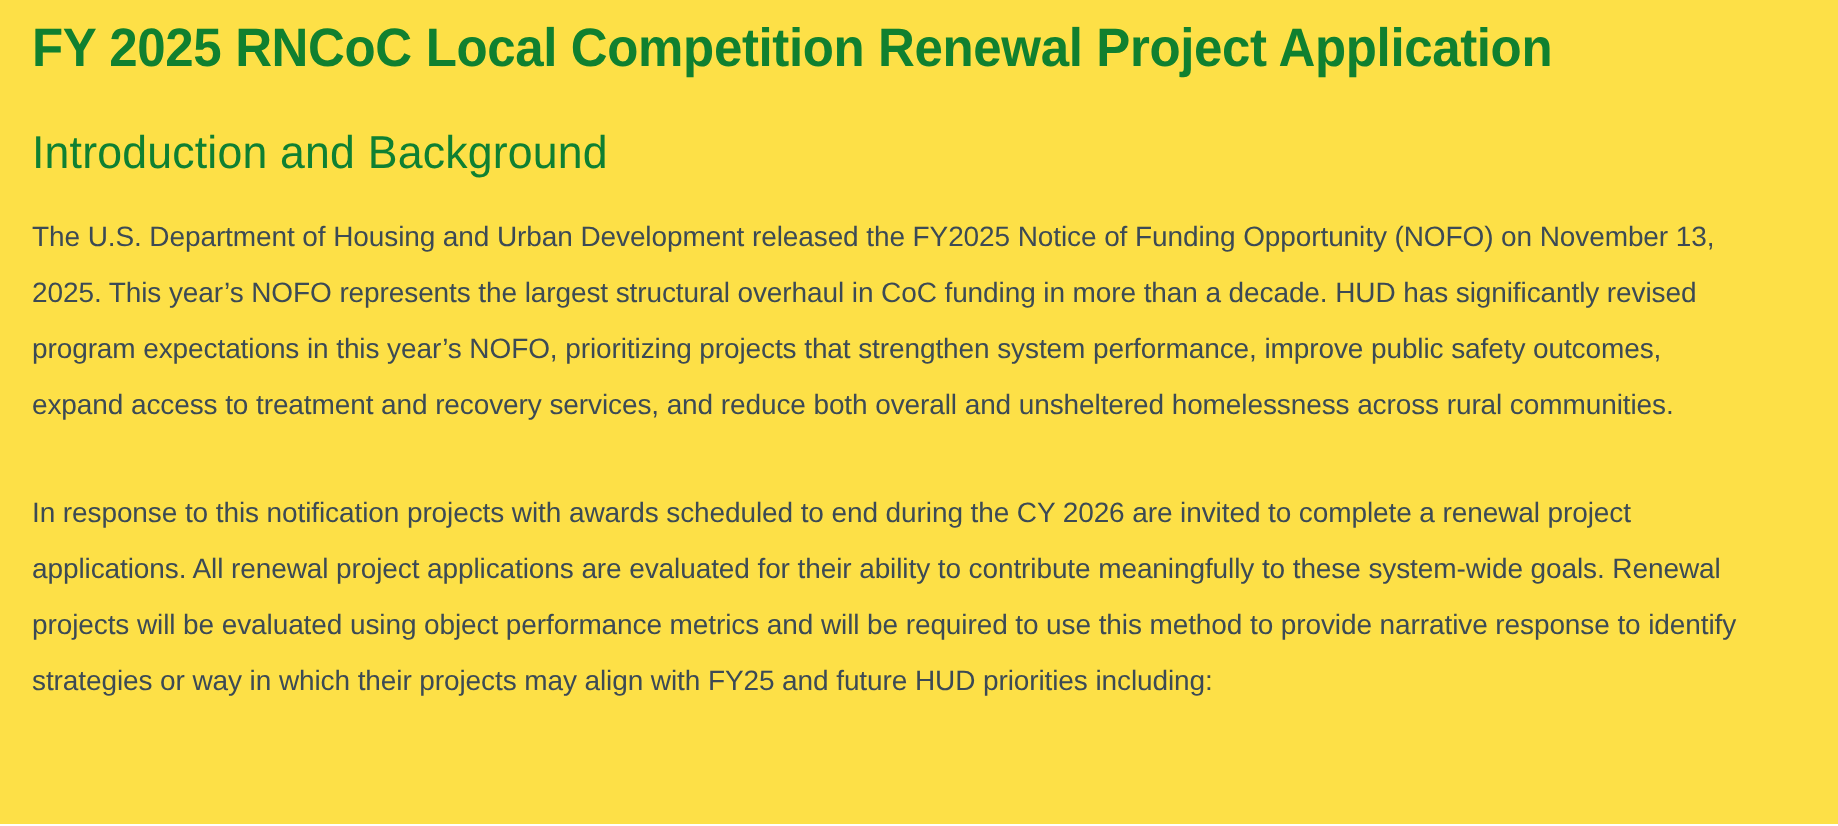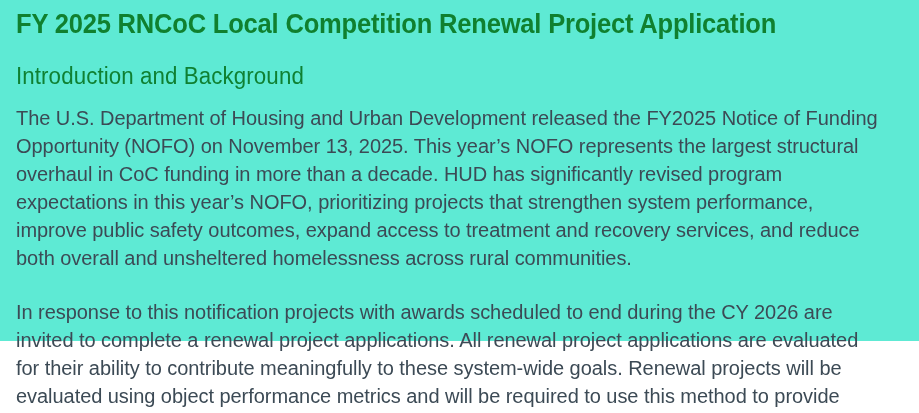--- a/index.html
+++ b/index.html
@@ -12,22 +12,22 @@
     width: 919px;
     height: 413px;
     overflow: hidden;
     font-family: "Liberation Sans", sans-serif;
     -webkit-font-smoothing: antialiased;
   }
 
   .page {
     position: relative;
     width: 919px;
-    height: 341px;
-    background: #5eead4;
+    height: 412px;
+    background: #fde047;
     padding: 0;
     box-sizing: border-box;
   }
 
   .doc-title {
     position: absolute;
     left: 16px;
     top: 8px;
     width: 880px;
     margin: 0;
@@ -62,21 +62,21 @@
     position: absolute;
     left: 16px;
     top: 104px;
     width: 862px;
   }
 
   .body-paragraph {
     margin: 0 0 26px 0;
     color: #3c4a55;
     font-family: "Liberation Sans", sans-serif;
-    font-size: 20px;
+    font-size: 14px;
     line-height: 28px;
     font-weight: 400;
     letter-spacing: -0.05px;
     text-align: left;
   }
 
   .body-paragraph:last-child {
     margin-bottom: 12px;
   }
 </style>

